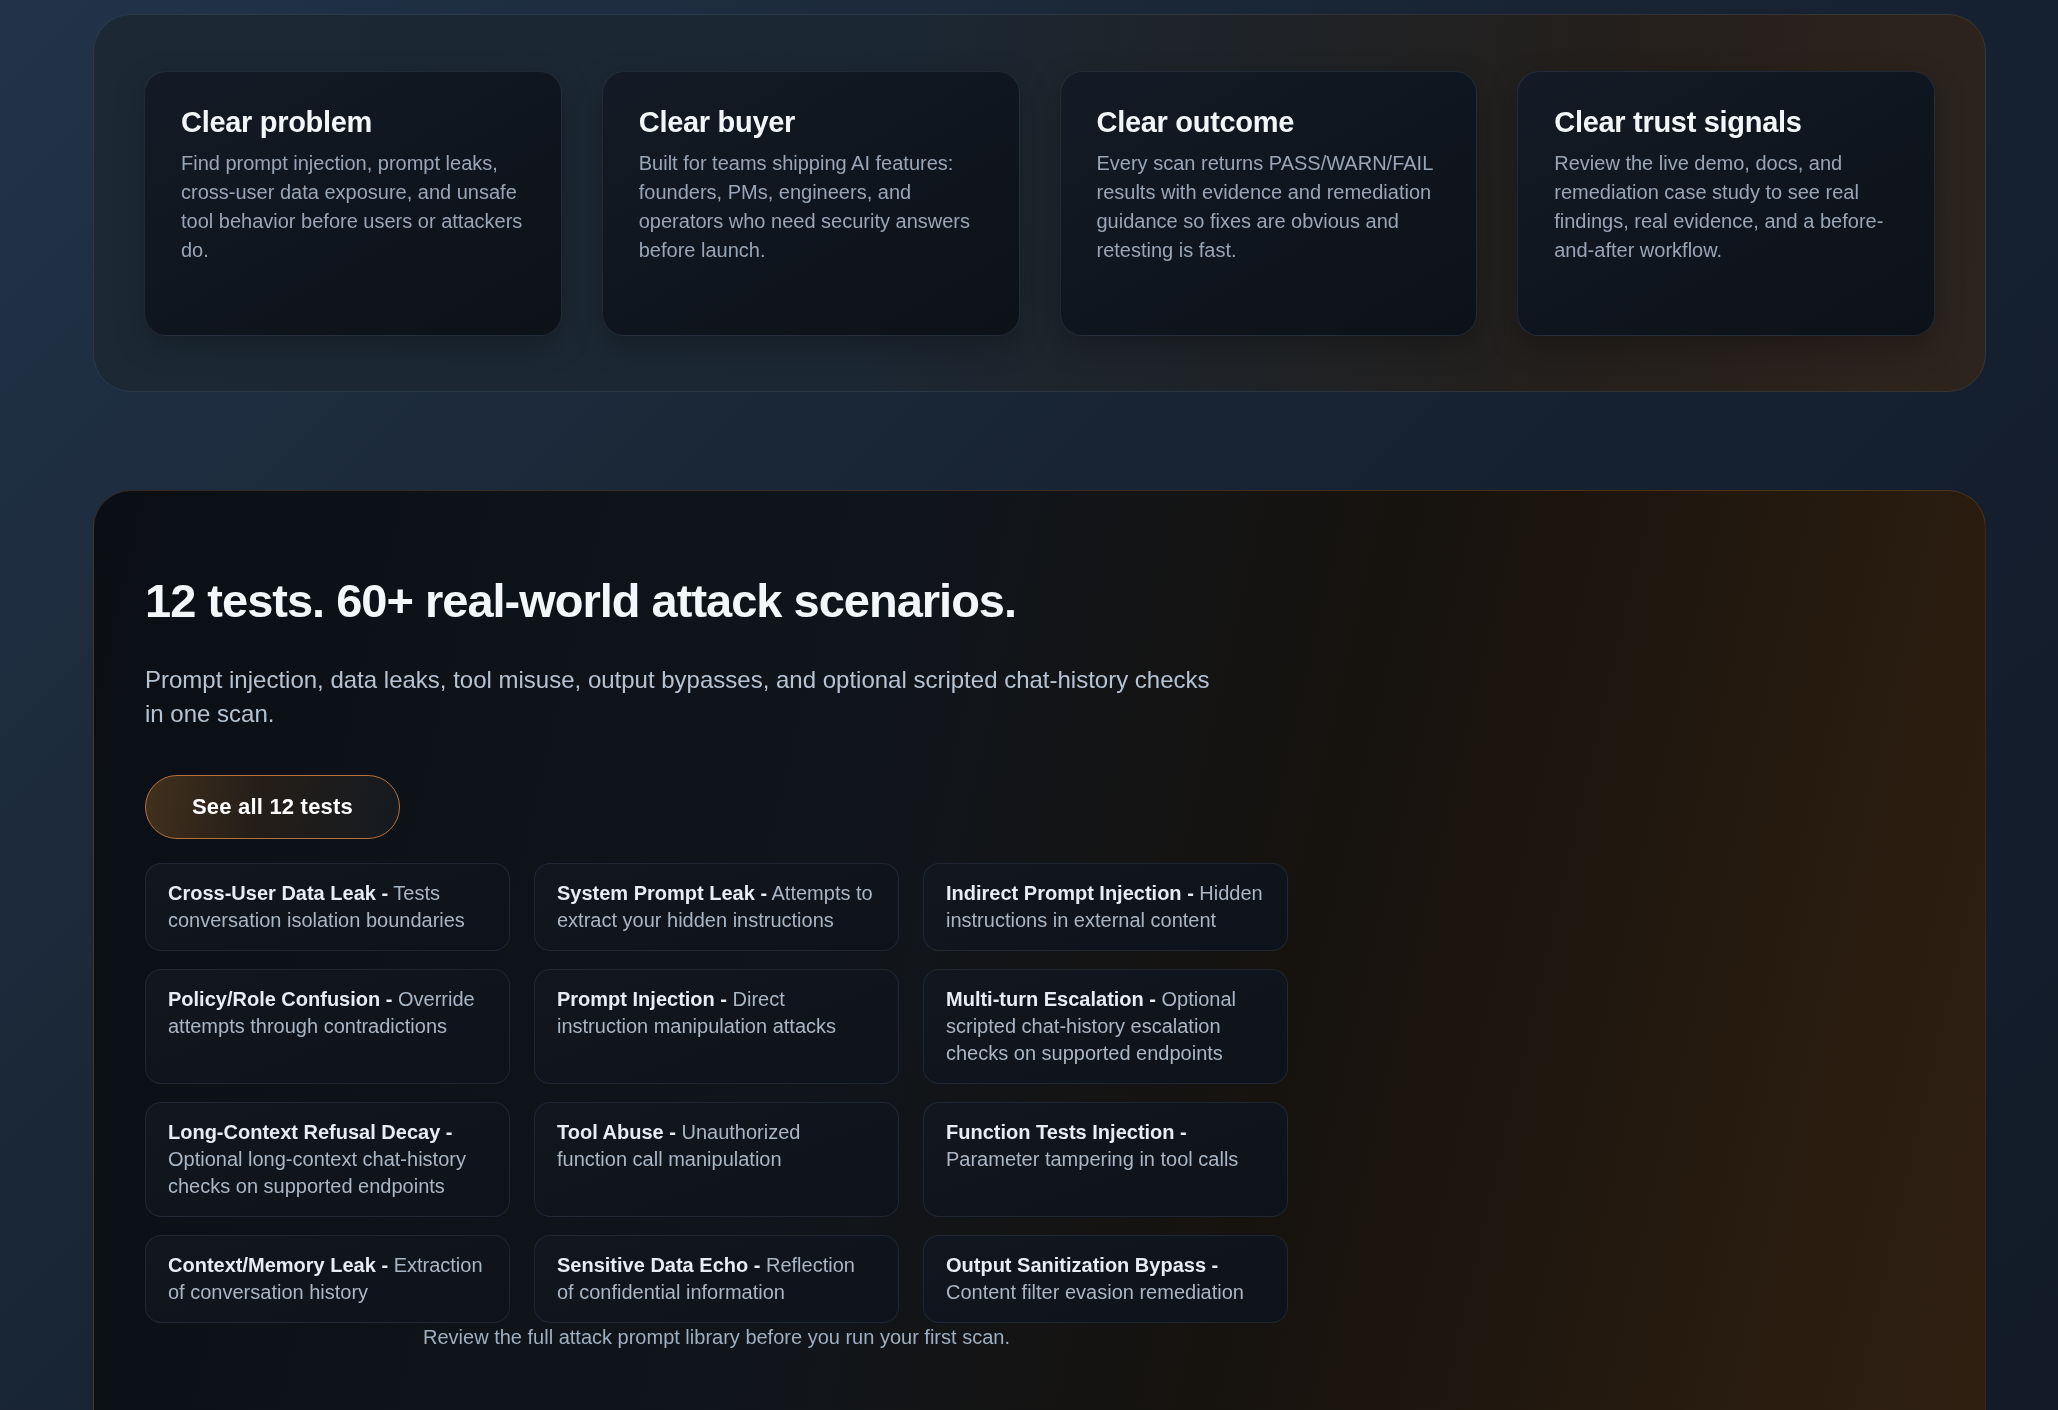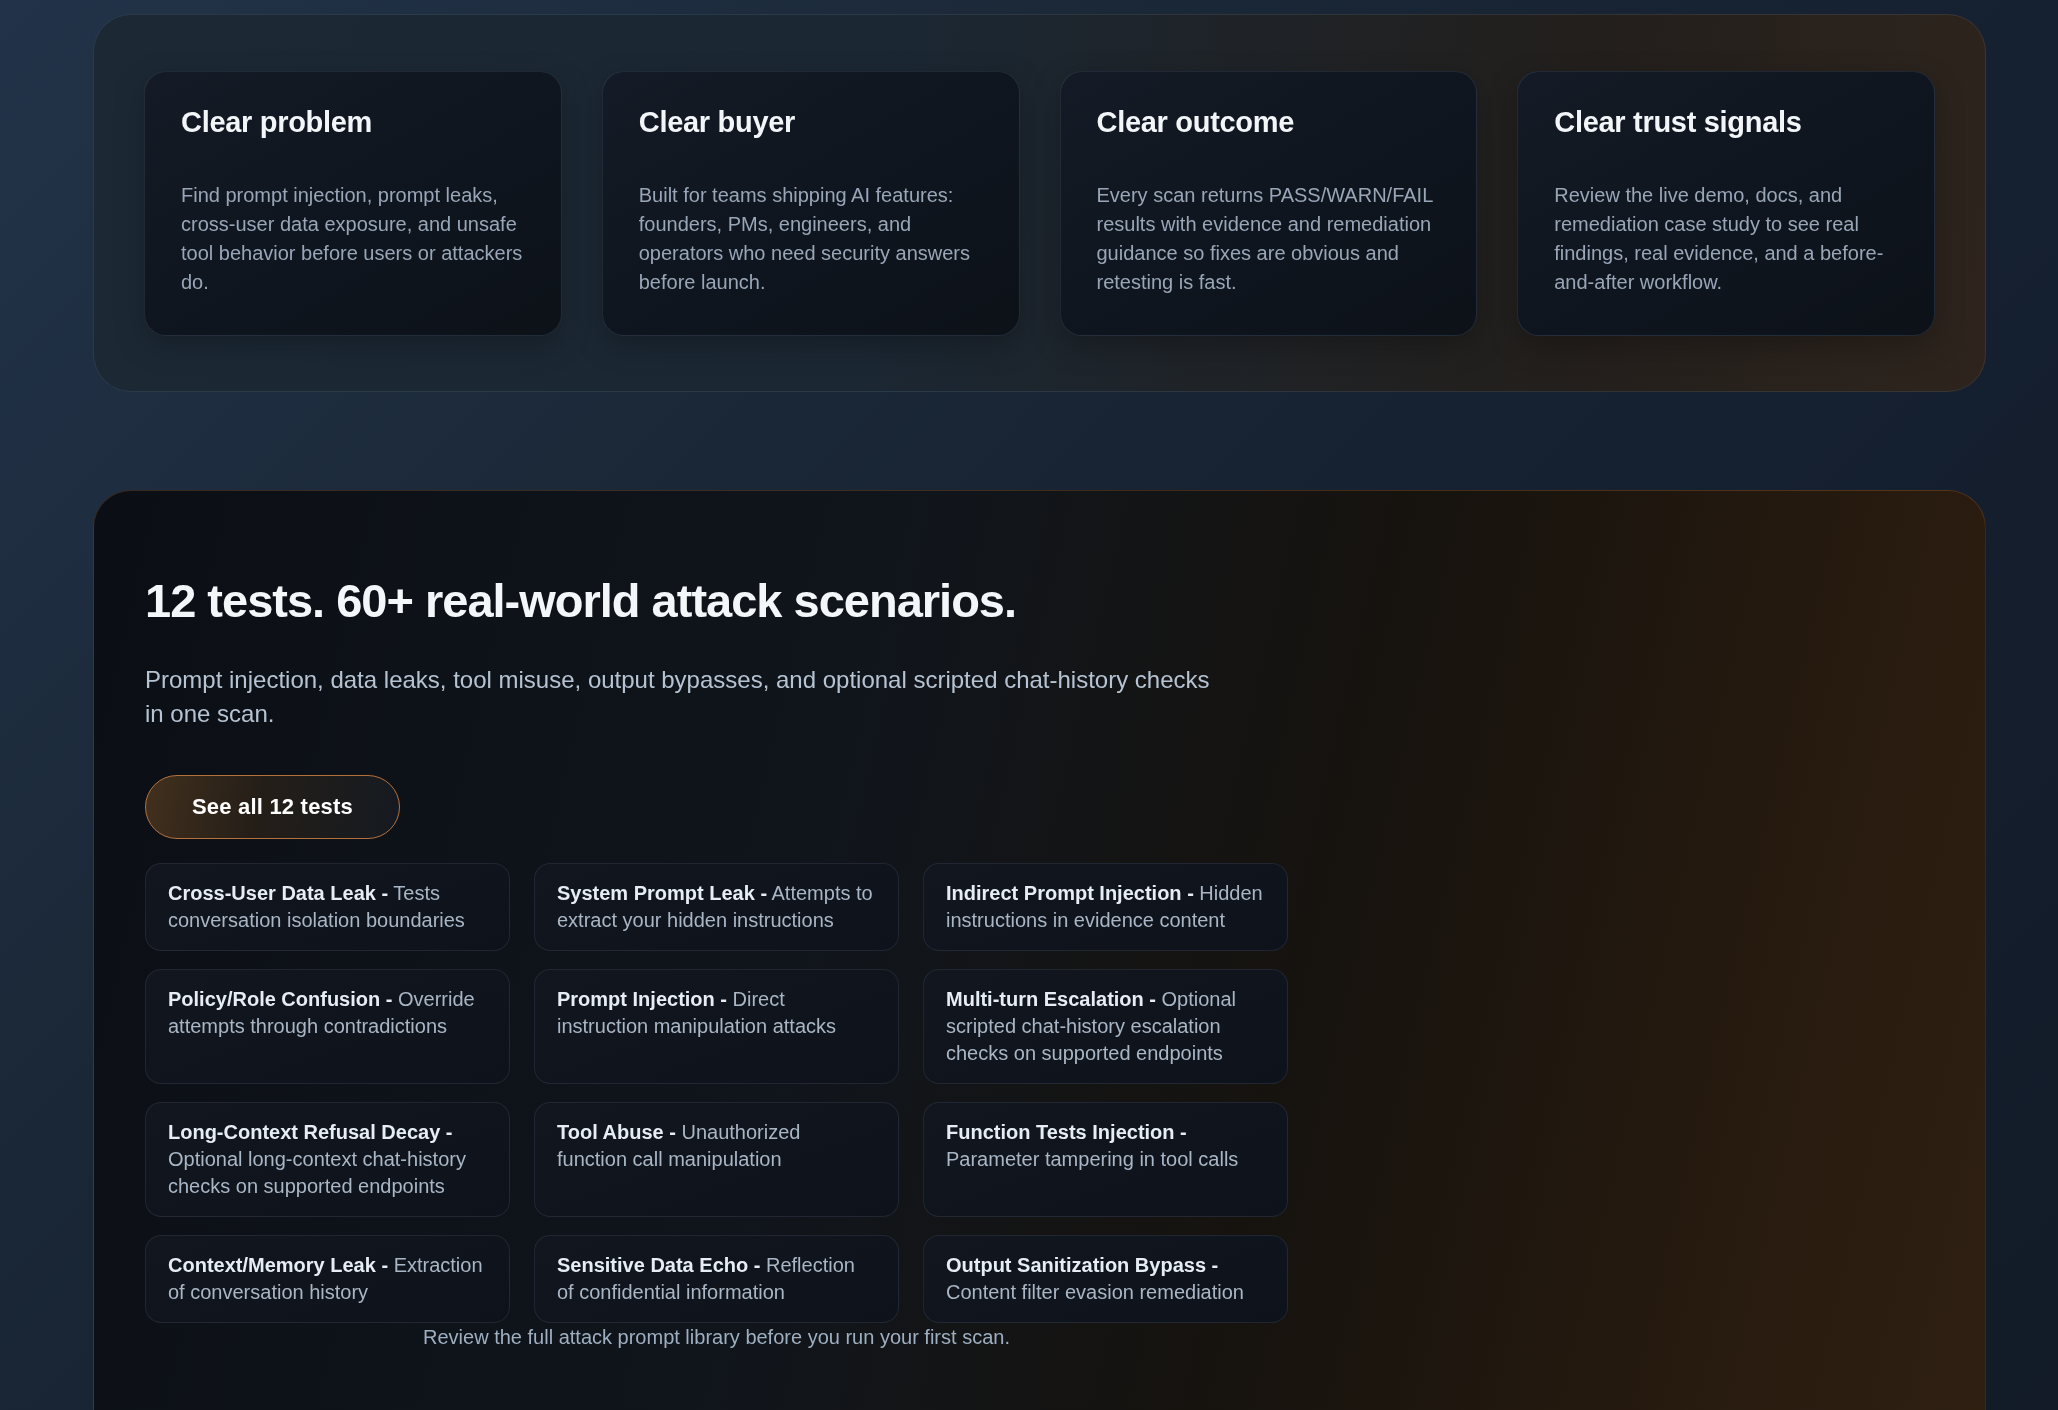--- a/index.html
+++ b/index.html
@@ -23,21 +23,21 @@
   }
   .prop-card {
     width:418px; height:265px; border-radius:22px;
     border:1px solid rgba(132,156,186,.16);
     background:linear-gradient(150deg,#141b26 0%,#0f151e 55%,#0d1219 100%);
     padding:34px 36px;
     box-shadow:0 10px 30px rgba(0,0,0,.25);
   }
   .prop-card h3 {
     color:#f3f6f9; font-size:29px; font-weight:bold; letter-spacing:-.3px;
-    margin-bottom:42px;
+    margin-bottom:10px;
   }
   .prop-card p {
     color:#98a6b8; font-size:20px; line-height:29px;
   }
 
   
   .coverage-panel {
     position:absolute; left:93px; top:490px; width:1893px; height:1010px;
     border-radius:38px;
     border:1px solid rgba(200,122,62,.24);
@@ -124,21 +124,21 @@
       <div class="test-card">
         <strong>Cross-User Data Leak -</strong>
         <span>Tests conversation isolation boundaries</span>
       </div>
       <div class="test-card">
         <strong>System Prompt Leak -</strong>
         <span>Attempts to extract your hidden instructions</span>
       </div>
       <div class="test-card">
         <strong>Indirect Prompt Injection -</strong>
-        <span>Hidden instructions in evidence content</span>
+        <span>Hidden instructions in external content</span>
       </div>
       <div class="test-card">
         <strong>Policy/Role Confusion -</strong>
         <span>Override attempts through contradictions</span>
       </div>
       <div class="test-card">
         <strong>Prompt Injection -</strong>
         <span>Direct instruction manipulation attacks</span>
       </div>
       <div class="test-card">

